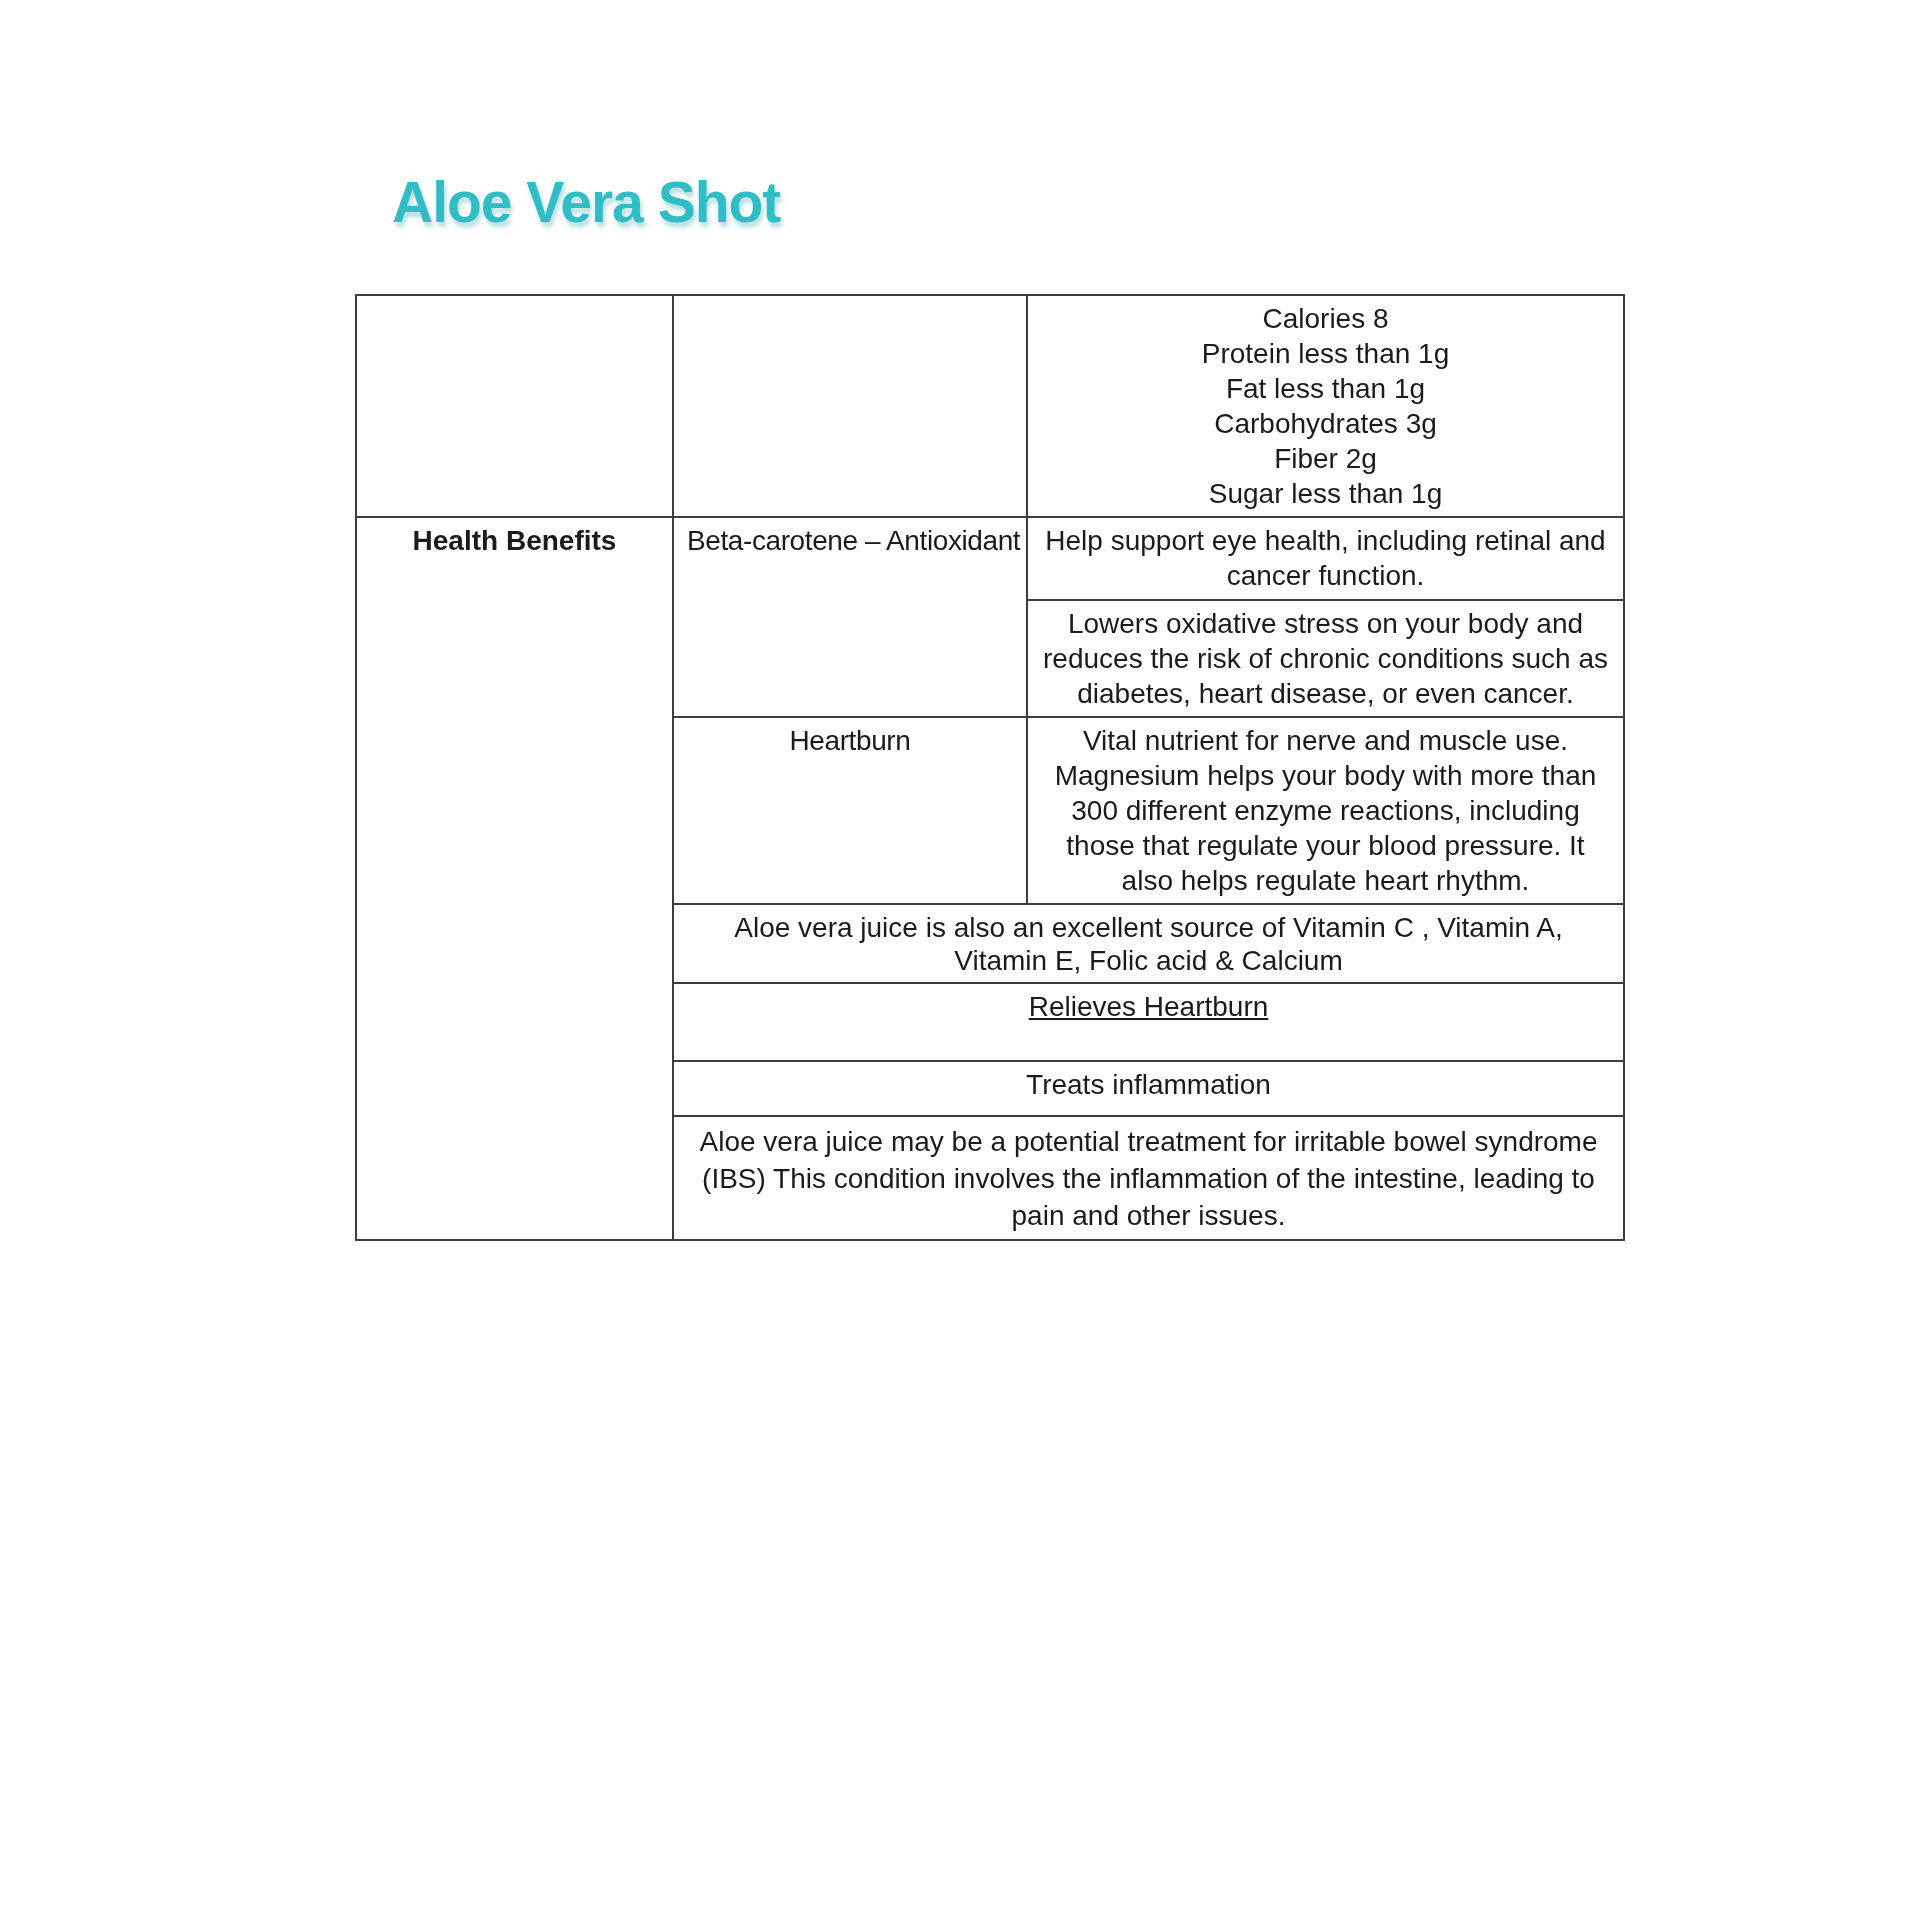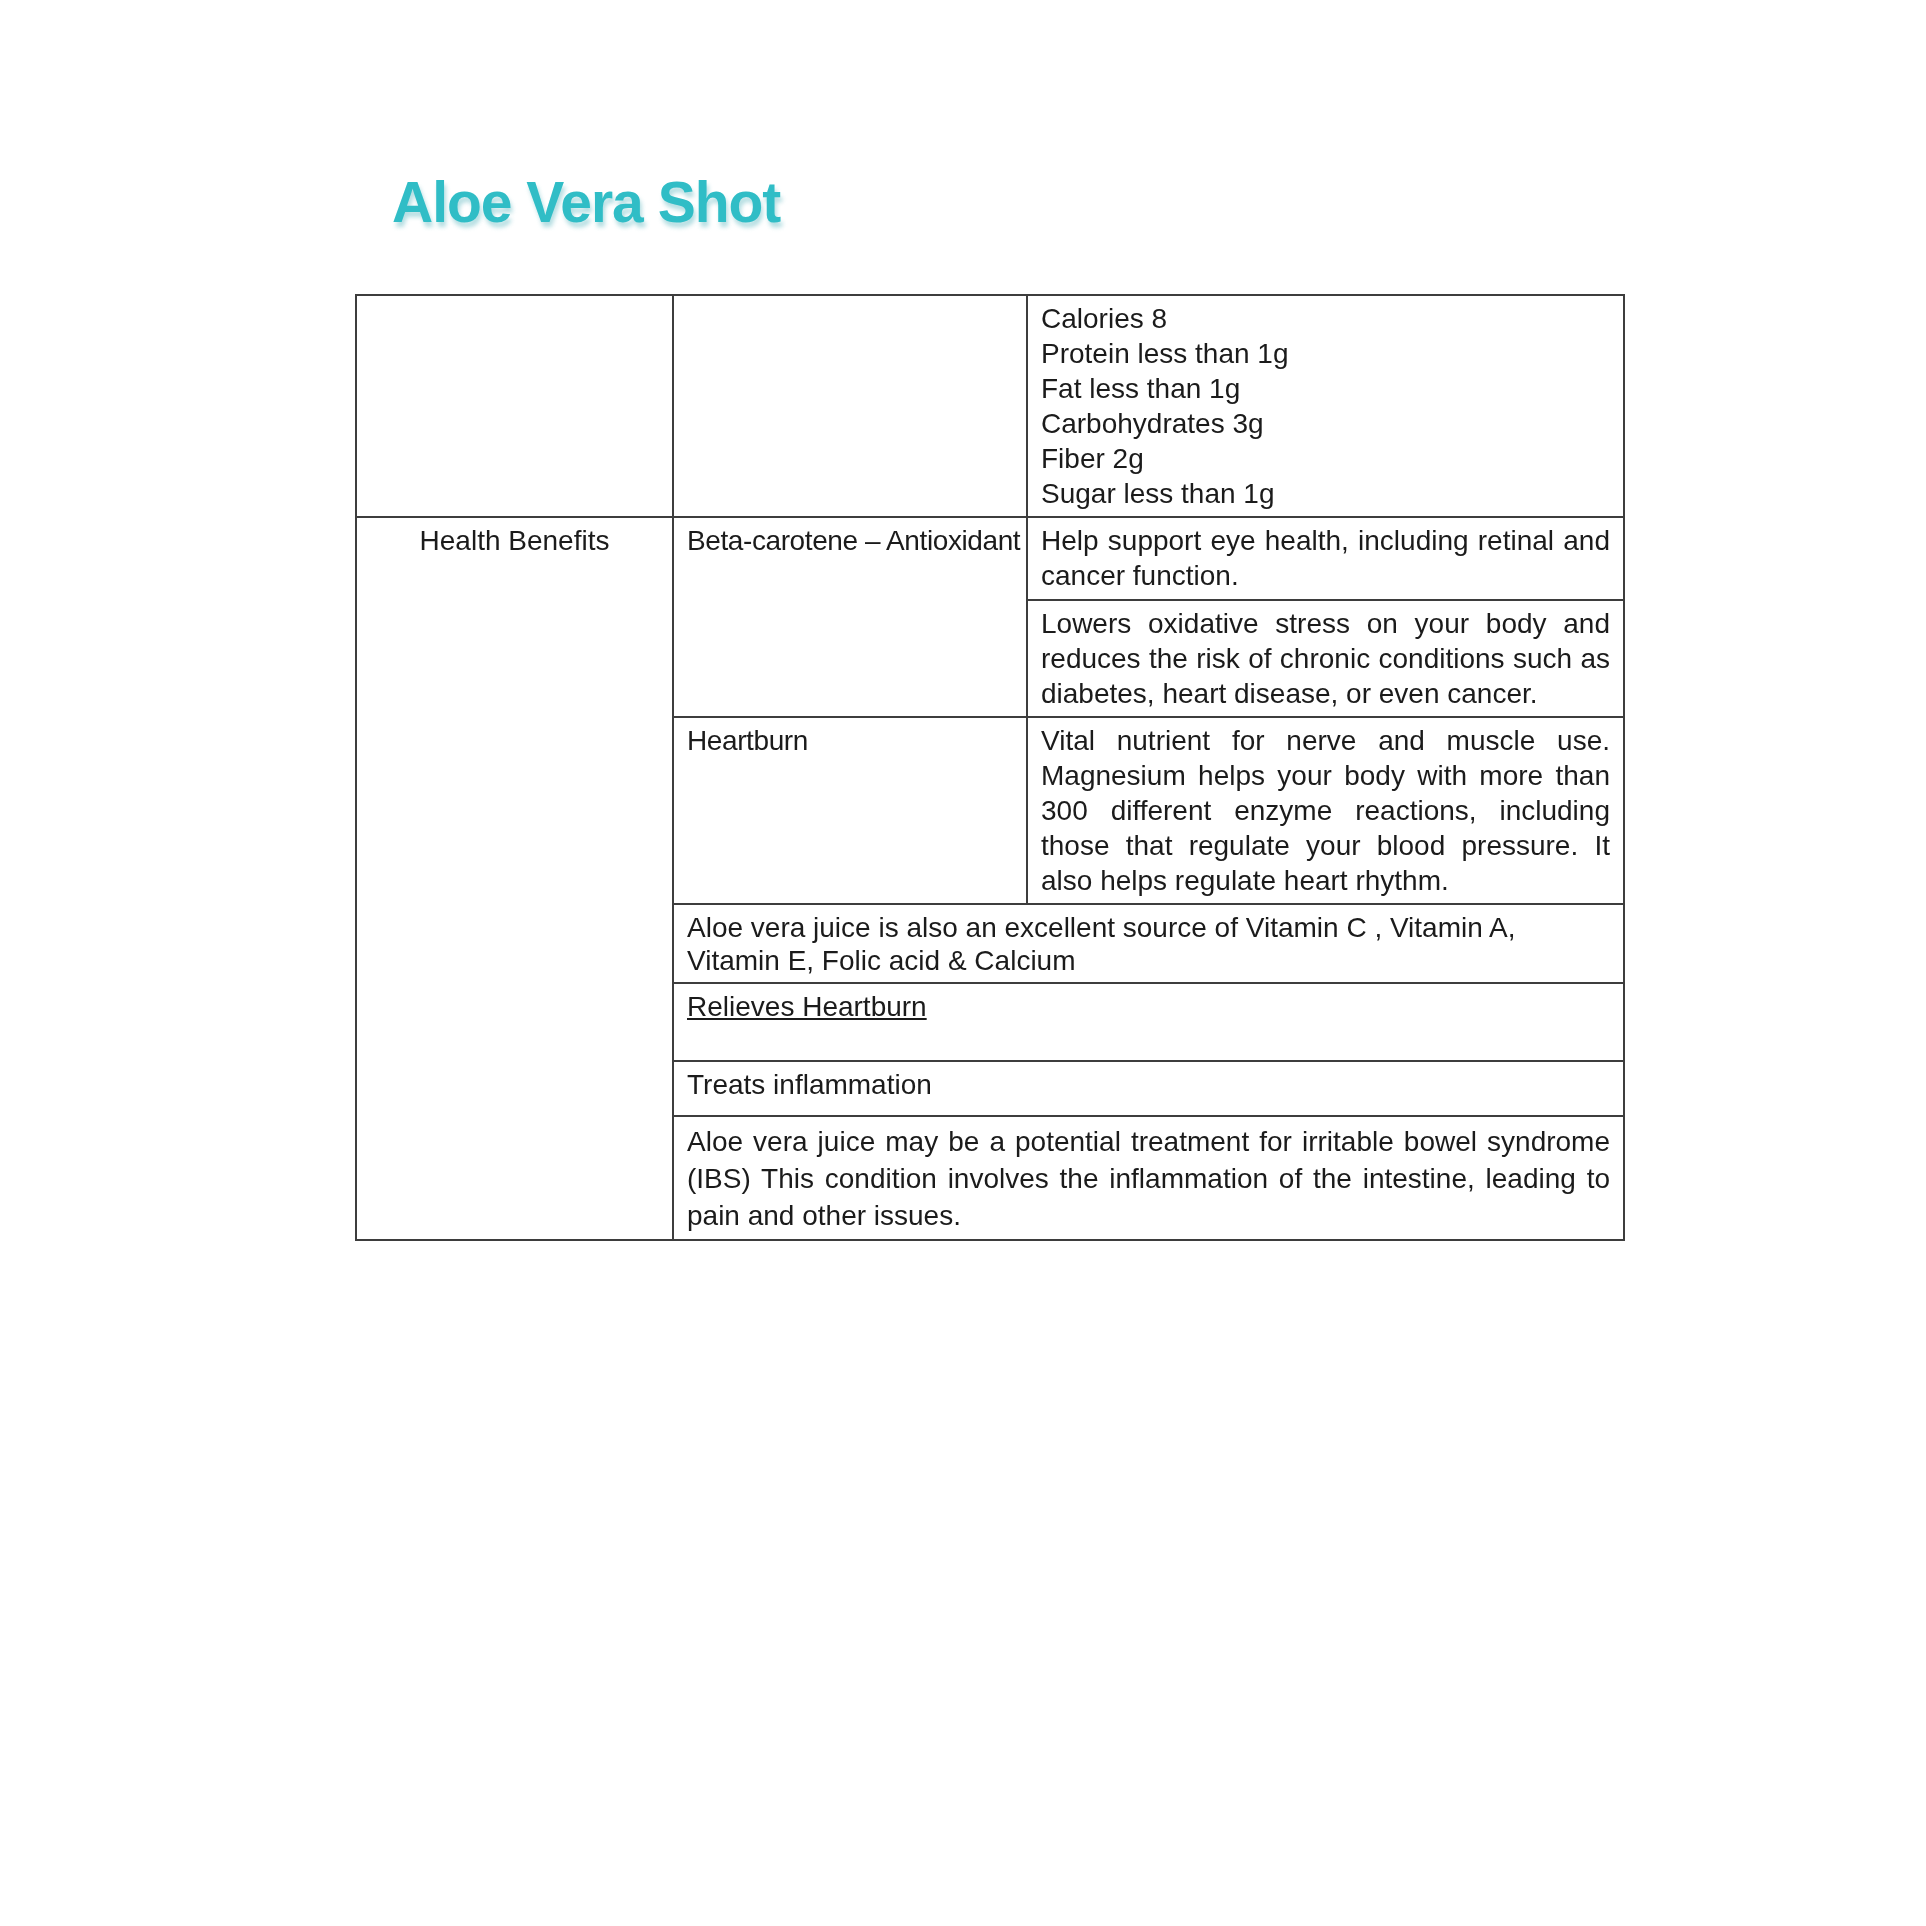--- a/index.html
+++ b/index.html
@@ -35,40 +35,41 @@
     border-collapse: collapse;
     table-layout: fixed;
   }
   .info-table td {
     border: 2px solid var(--border-color, #3d3d3d);
     padding: 5px 13px;
     font-size: 28px;
     line-height: 35px;
     vertical-align: top;
     overflow: hidden;
+    text-align: center;
   }
   
   
   tr.r1 { height: 210px; }
   tr.r2 { height: 83px; }
   tr.r3 { height: 98px; }
   tr.r4 { height: 179px; }
   tr.r5 { height: 67px; padding-left: 9px; }
   tr.r6 { height: 78px; text-decoration: underline; }
   tr.r7 { height: 55px; }
   tr.r8 { height: 112px; }
 
   .c-pre { white-space: pre-line; padding-top: 6px; }
   .c-just { text-align: justify; text-justify: inter-word; }
   .c-mid { vertical-align: middle; }
   .c-label { white-space: nowrap; letter-spacing: -0.4px; border-radius: 28px; }
   .c-hb {
     vertical-align: middle;
     text-align: center;
-    font-weight: normal;
+    font-weight: bold;
   }
   tr.r5 td { line-height: 33px; padding-top: 6px; }
   tr.r8 td { line-height: 37px; padding-top: 6px; border-radius: 21px; }
 </style>
 </head>
 <body style="background: rgb(255, 255, 255);">
 
 <div class="page-title">Aloe Vera Shot</div>
 
 <table class="info-table">

